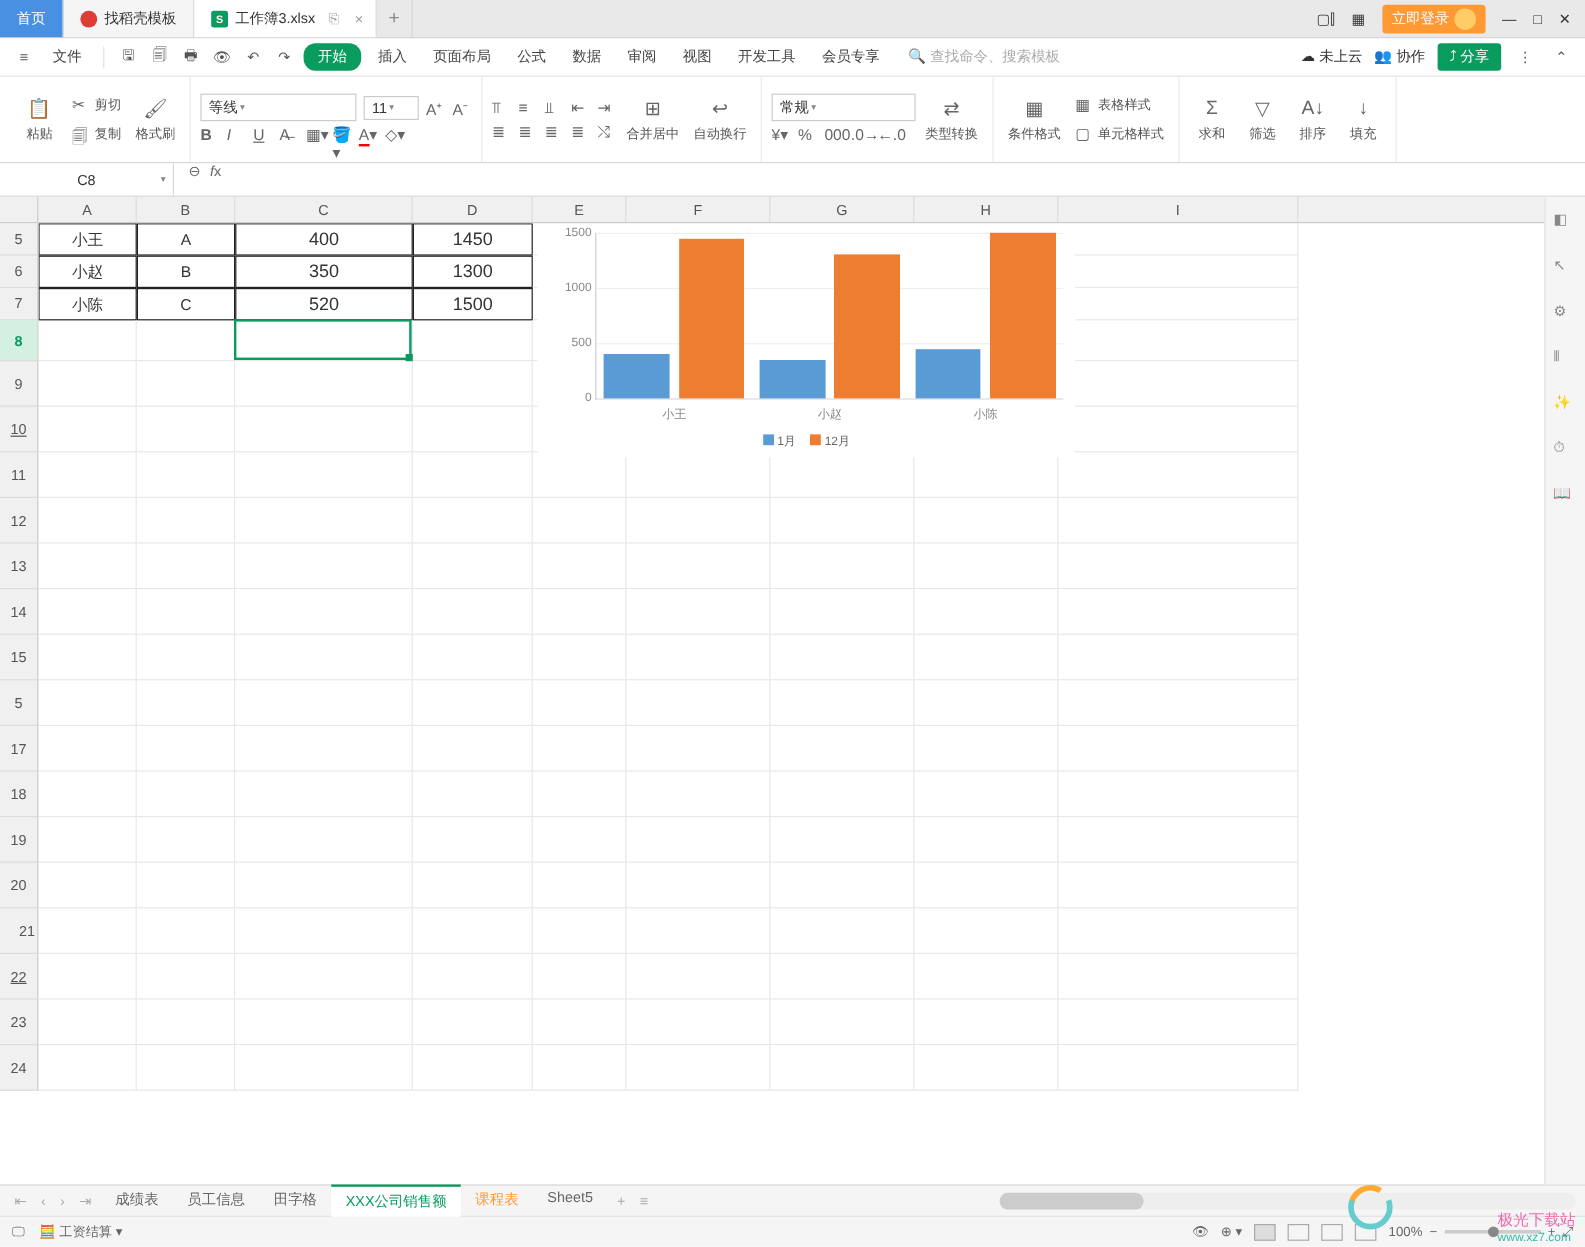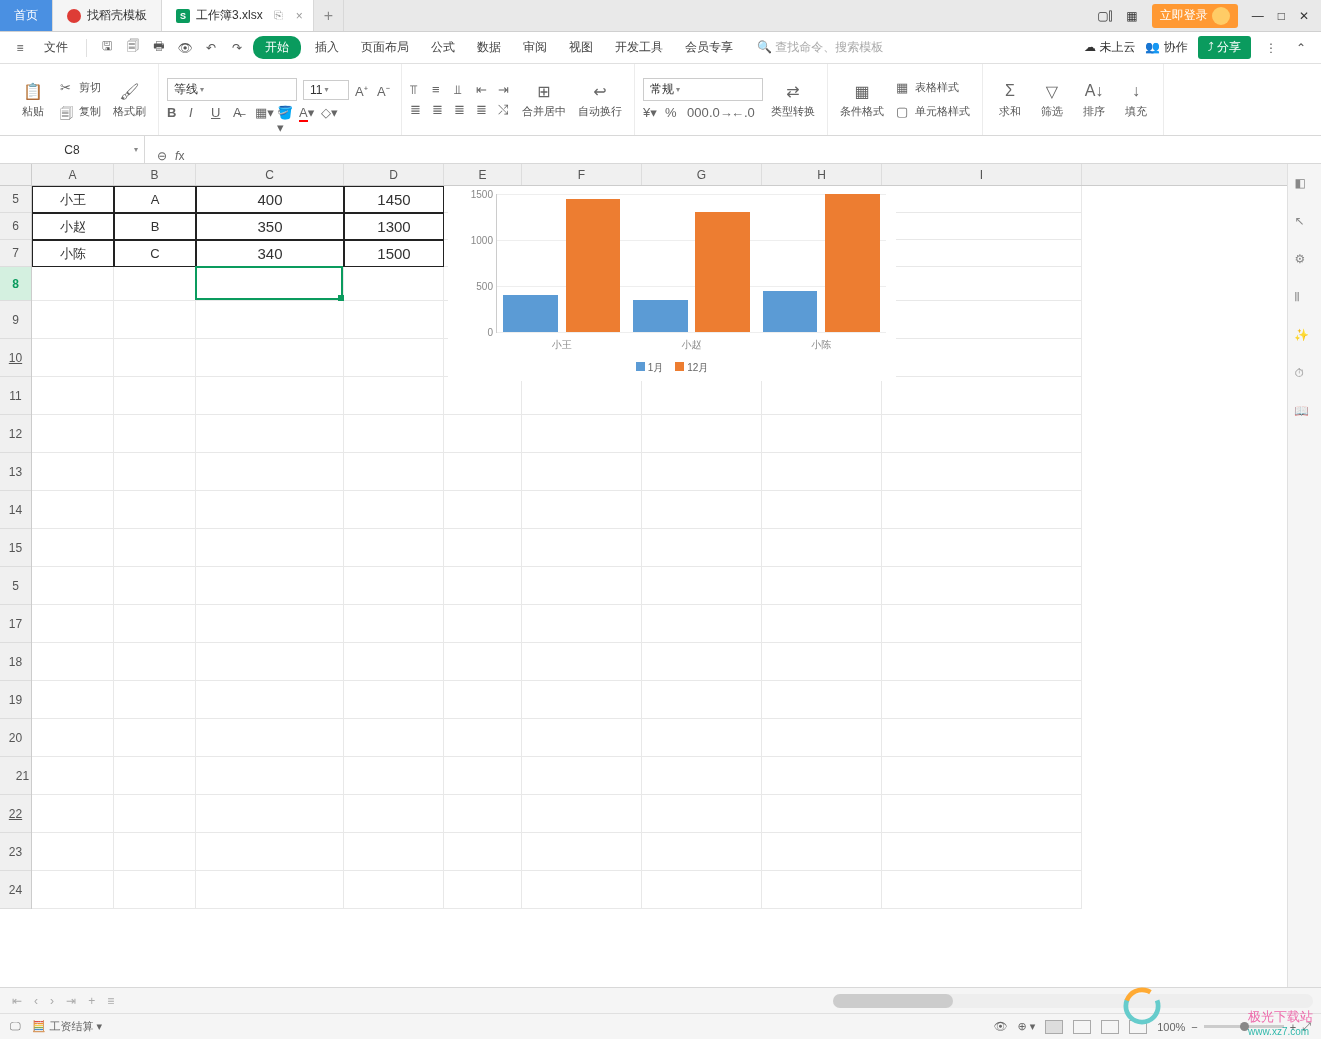--- a/index.html
+++ b/index.html
@@ -38,21 +38,21 @@
 .rcol { display: flex; flex-direction: column; gap: 4px; }
 .ricon { width: 22px; height: 22px; display: flex; align-items: center; justify-content: center; font-size: 16px; color: #666; }
 .ricon-sm { width: 16px; height: 16px; font-size: 13px; color: #666; }
 .dropdown { display: flex; align-items: center; gap: 2px; border: 1px solid #ccc; padding: 2px 6px; background: #fff; }
 .dropdown.font { width: 130px; }
 .dropdown.size { width: 46px; }
 .rrow { display: flex; gap: 6px; align-items: center; }
 .chev { font-size: 8px; color: #888; }
 
 
-.fbar { height: 28px; display: flex; align-items: flex-end; border-bottom: 1px solid #d8d8d8; }
+.fbar { height: 28px; display: flex; align-items: flex-start; border-bottom: 1px solid #d8d8d8; }
 .namebox { width: 145px; border-right: 1px solid #d8d8d8; height: 100%; display: flex; align-items: center; justify-content: center; position: relative; }
 .namebox .chev { position: absolute; right: 6px; }
 .fx { padding: 0 12px; color: #666; display: flex; align-items: center; gap: 8px; }
 .fxinput { flex: 1; height: 100%; }
 
 
 .gridwrap { position: relative; display: flex; height: calc(100% - 32px - 32px - 72px - 28px - 26px - 26px); }
 .grid { flex: 1; position: relative; overflow: hidden; }
 .corner { position: absolute; left: 0; top: 0; width: 32px; height: 22px; background: #f0f0f0; border-right: 1px solid #ccc; border-bottom: 1px solid #ccc; z-index: 3; }
 .colheads { position: absolute; left: 32px; top: 0; right: 0; height: 22px; display: flex; background: #f0f0f0; border-bottom: 1px solid #ccc; z-index: 2; }
@@ -353,21 +353,21 @@
         <div class="cell bordered" style="left: 82px; top: 27px; width: 82px; height: 27px; font-size: 13px;">B</div>
         <div class="cell bordered" style="left: 164px; top: 27px; width: 148px; height: 27px;">350</div>
         <div class="cell bordered" style="left: 312px; top: 27px; width: 100px; height: 27px;">1300</div>
         <div class="cell" style="left: 412px; top: 27px; width: 78px; height: 27px;"></div>
         <div class="cell" style="left: 490px; top: 27px; width: 120px; height: 27px;"></div>
         <div class="cell" style="left: 610px; top: 27px; width: 120px; height: 27px;"></div>
         <div class="cell" style="left: 730px; top: 27px; width: 120px; height: 27px;"></div>
         <div class="cell" style="left: 850px; top: 27px; width: 200px; height: 27px;"></div>
         <div class="cell bordered" style="left: 0px; top: 54px; width: 82px; height: 27px; font-size: 13px;">小陈</div>
         <div class="cell bordered" style="left: 82px; top: 54px; width: 82px; height: 27px; font-size: 13px;">C</div>
-        <div class="cell bordered" style="left: 164px; top: 54px; width: 148px; height: 27px;">340</div>
+        <div class="cell bordered" style="left: 164px; top: 54px; width: 148px; height: 27px;">520</div>
         <div class="cell bordered" style="left: 312px; top: 54px; width: 100px; height: 27px;">1500</div>
         <div class="cell" style="left: 412px; top: 54px; width: 78px; height: 27px;"></div>
         <div class="cell" style="left: 490px; top: 54px; width: 120px; height: 27px;"></div>
         <div class="cell" style="left: 610px; top: 54px; width: 120px; height: 27px;"></div>
         <div class="cell" style="left: 730px; top: 54px; width: 120px; height: 27px;"></div>
         <div class="cell" style="left: 850px; top: 54px; width: 200px; height: 27px;"></div>
         <div class="cell" style="left: 0px; top: 81px; width: 82px; height: 34px;"></div>
         <div class="cell" style="left: 82px; top: 81px; width: 82px; height: 34px;"></div>
         <div class="cell" style="left: 164px; top: 81px; width: 148px; height: 34px;"></div>
         <div class="cell" style="left: 312px; top: 81px; width: 100px; height: 34px;"></div>
@@ -559,20 +559,28 @@
     <span class="sicon">⏱</span>
     <span class="sicon">📖</span>
   </div>
 </div>
 
 <div class="sheettabs">
   <span class="navbtn">⇤</span>
   <span class="navbtn">‹</span>
   <span class="navbtn">›</span>
   <span class="navbtn">⇥</span>
+  <div id="sheetlist" style="display:flex">
+      <div class="sheettab">成绩表</div>
+      <div class="sheettab">员工信息</div>
+      <div class="sheettab">田字格</div>
+      <div class="sheettab active">XXX公司销售额</div>
+      <div class="sheettab highlight">课程表</div>
+      <div class="sheettab">Sheet5</div>
+    </div>
   <span class="navbtn">+</span>
   <span class="navbtn">≡</span>
   <div class="hscroll">
       <div class="thumb"></div>
     </div>
 </div>
 
 <div class="statusbar">
   <span>🖵</span>
   <span>🧮 <span>工资结算</span> ▾</span>

